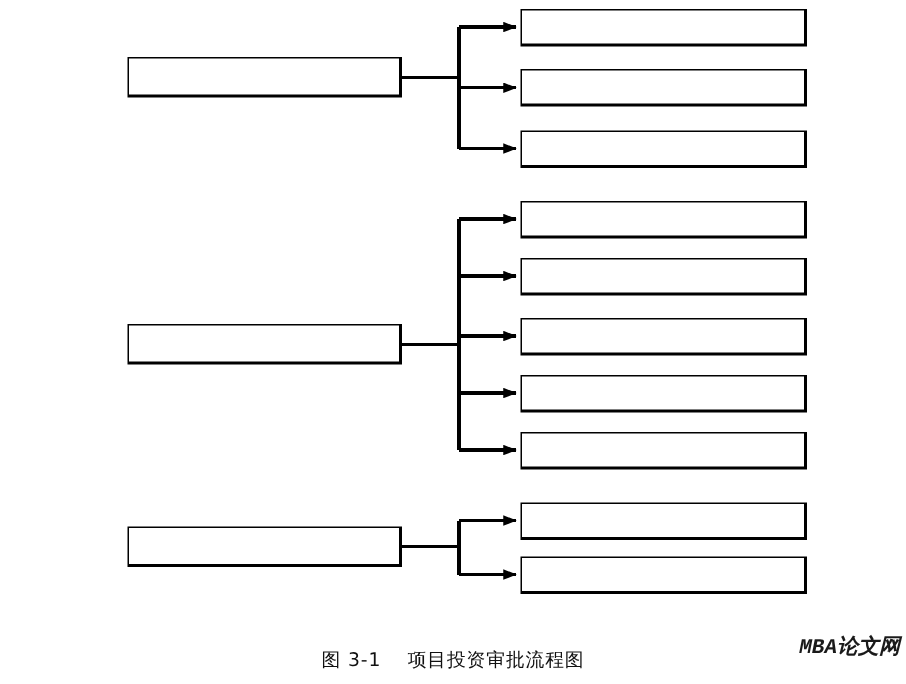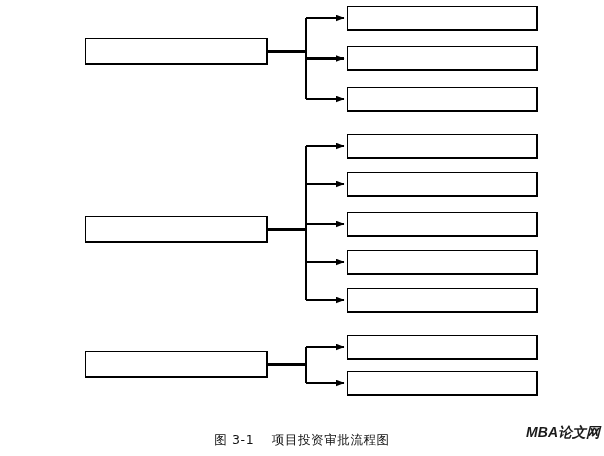--- a/index.html
+++ b/index.html
@@ -77,21 +77,21 @@
     margin-left: 11px;
   }
 
   
   #watermark {
     position: absolute;
     right: 4px;
     top: 424px;
     text-align: right;
     font-style: italic;
-    font-family: Liberation Sans, sans-serif;
+    font-family: Liberation Mono, monospace;
   }
   #watermark .wm-brand {
     display: block;
     font-size: 14px;
     font-weight: bold;
     color: #1a1a1a;
     letter-spacing: 0px;
     line-height: 1.15;
   }
   #watermark .wm-url {

